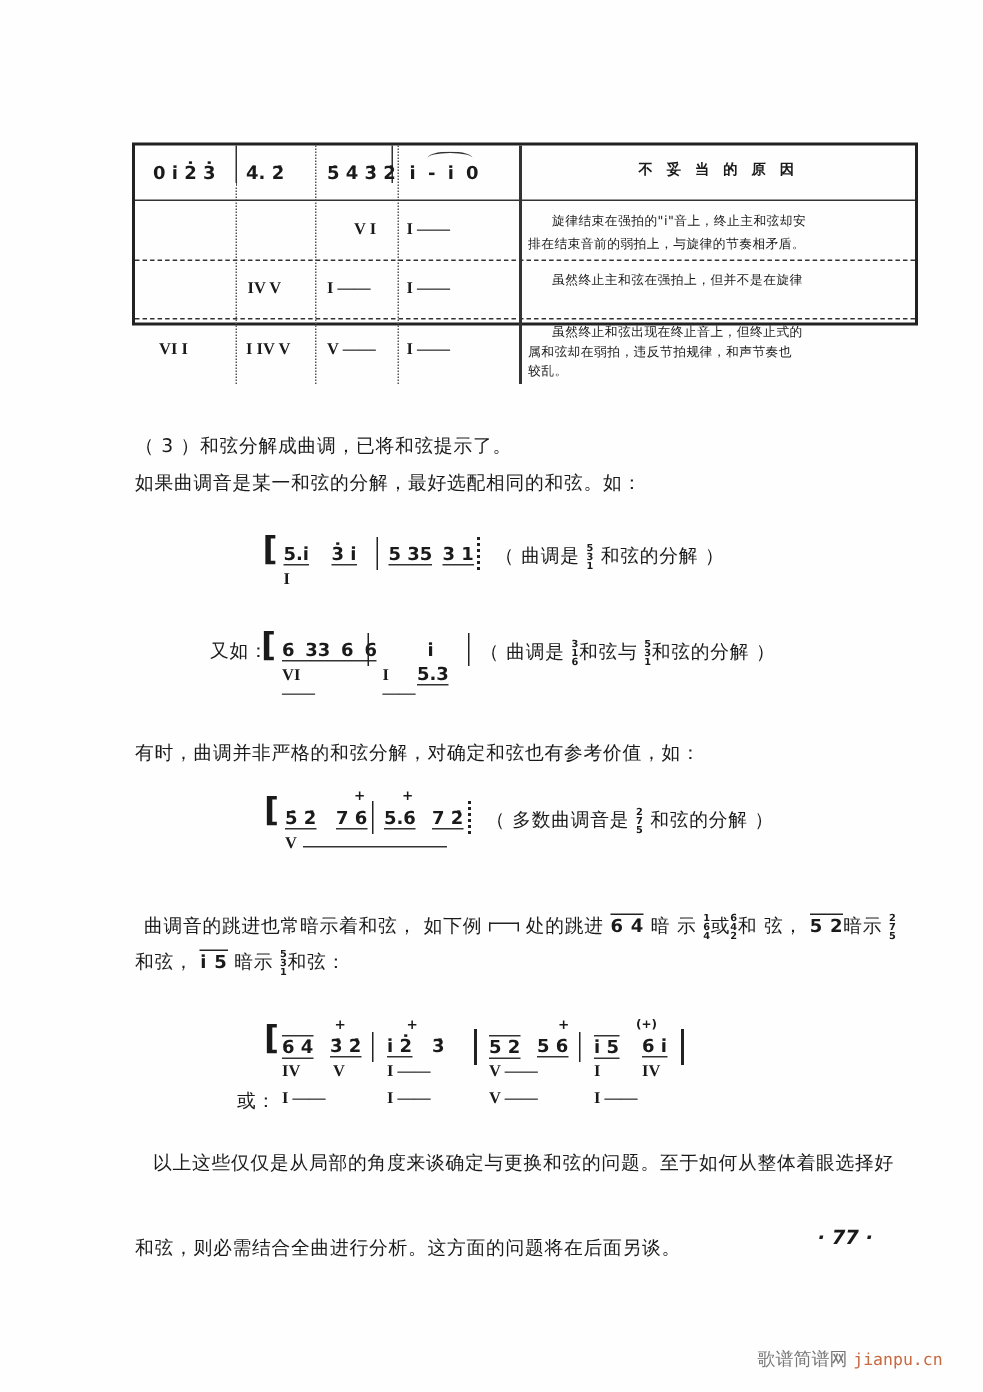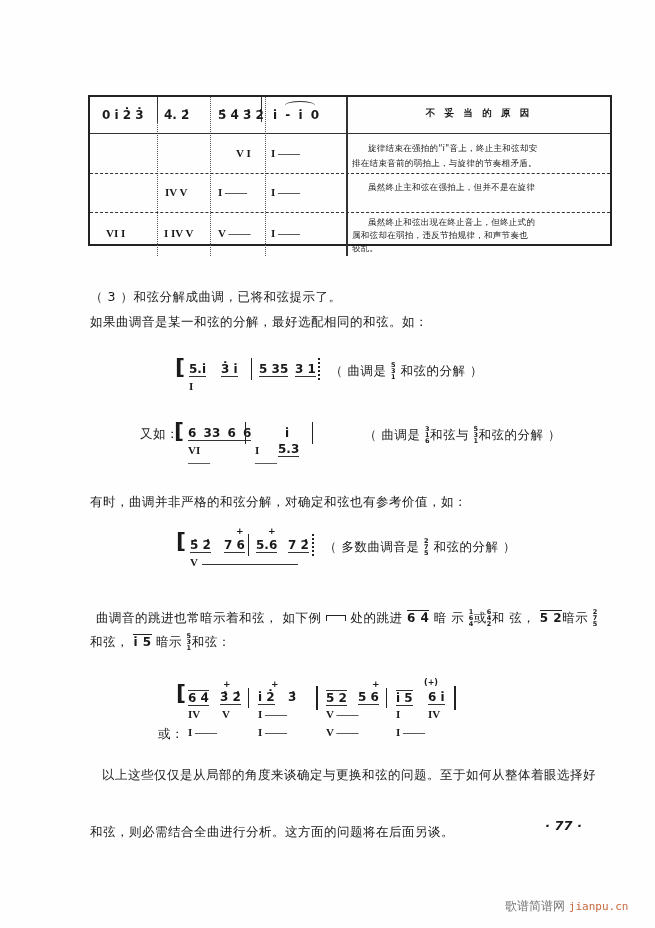--- a/index.html
+++ b/index.html
@@ -2,21 +2,21 @@
 <html><head>
 <meta charset="utf-8">
 <style>
   html,body{margin:0;padding:0;}
   body{width:655px;height:928px;background:#fefefe;position:relative;overflow:hidden;
        font-family:"DejaVu Serif","Liberation Serif",serif;color:#1a1a1a;}
   .abs{position:absolute;}
   .cn{font-family:"DejaVu Sans","Liberation Sans",sans-serif;font-size:12.5px;letter-spacing:0.5px;white-space:nowrap;}
   .num{font-family:"DejaVu Sans","Liberation Sans",sans-serif;font-weight:bold;font-size:12px;white-space:nowrap;}
   
-  .tbl{left:88px;top:95px;width:524px;height:151px;border:2px solid #222;box-sizing:border-box;}
+  .tbl{left:88px;top:95px;width:524px;height:122px;border:2px solid #222;box-sizing:border-box;}
   .hline{position:absolute;left:0;height:0;border-top:1.5px solid #333;}
   .vdot{position:absolute;top:0;width:0;border-left:1px dotted #555;}
   .vsolid{position:absolute;top:0;width:0;border-left:1.5px solid #333;}
   .reason{font-size:8.5px;line-height:15px;font-family:"DejaVu Sans","Liberation Sans",sans-serif;letter-spacing:0.3px;}
   .chord{font-family:"Liberation Serif","DejaVu Serif",serif;font-weight:bold;font-size:11px;}
   .bracket{font-family:"DejaVu Sans",sans-serif;font-size:22px;font-weight:bold;line-height:1;}
   .bar{position:absolute;width:0;border-left:1.5px solid #222;}
   .ul{border-bottom:1px solid #333;}
   .stack{display:inline-block;font-size:6.5px;line-height:6px;text-align:center;vertical-align:middle;font-weight:bold;font-family:"DejaVu Sans",sans-serif;}
   .watermark{font-family:"DejaVu Sans",sans-serif;font-size:12px;color:#777;text-align:right;}
@@ -92,21 +92,21 @@
 <div class="abs" style="left:140px;top:422px;">
   <span class="abs cn" style="left:0;top:4px;">又如：</span>
   <span class="bracket abs" style="left:34px;top:-2px;">[</span>
   <span class="abs num ul" style="left:48px;top:4px;word-spacing:3px;">6 33 6 6</span>
   <span class="bar" style="left:105px;top:0;height:22px;"></span>
   <span class="abs num ul" style="left:115px;top:20px;margin-left:23px;">5.3</span>
   <span class="abs num" style="left:145px;top:4px;">i̇</span>
   <span class="bar" style="left:172px;top:0;height:22px;"></span>
   <span class="abs chord" style="left:48px;top:22px;">VI ——</span>
   <span class="abs chord" style="left:115px;top:22px;">I ——</span>
-  <span class="abs cn" style="left:180px;top:4px;margin-left:44px;">
+  <span class="abs cn" style="left:180px;top:4px;">
     <span>（ 曲调是</span>
     <span class="stack"><span>3</span><br><span>1</span><br><span>6</span></span><span>和弦与</span>
     <span class="stack"><span>5</span><br><span>3</span><br><span>1</span></span><span>和弦的分解 ）</span>
   </span>
 </div>
 
 <div class="abs cn" style="left:90px;top:494px;">有时，曲调并非严格的和弦分解，对确定和弦也有参考价值，如：</div>
 
 <div class="abs" style="left:176px;top:530px;">
   <span class="bracket abs" style="left:0;top:0;">[</span>

